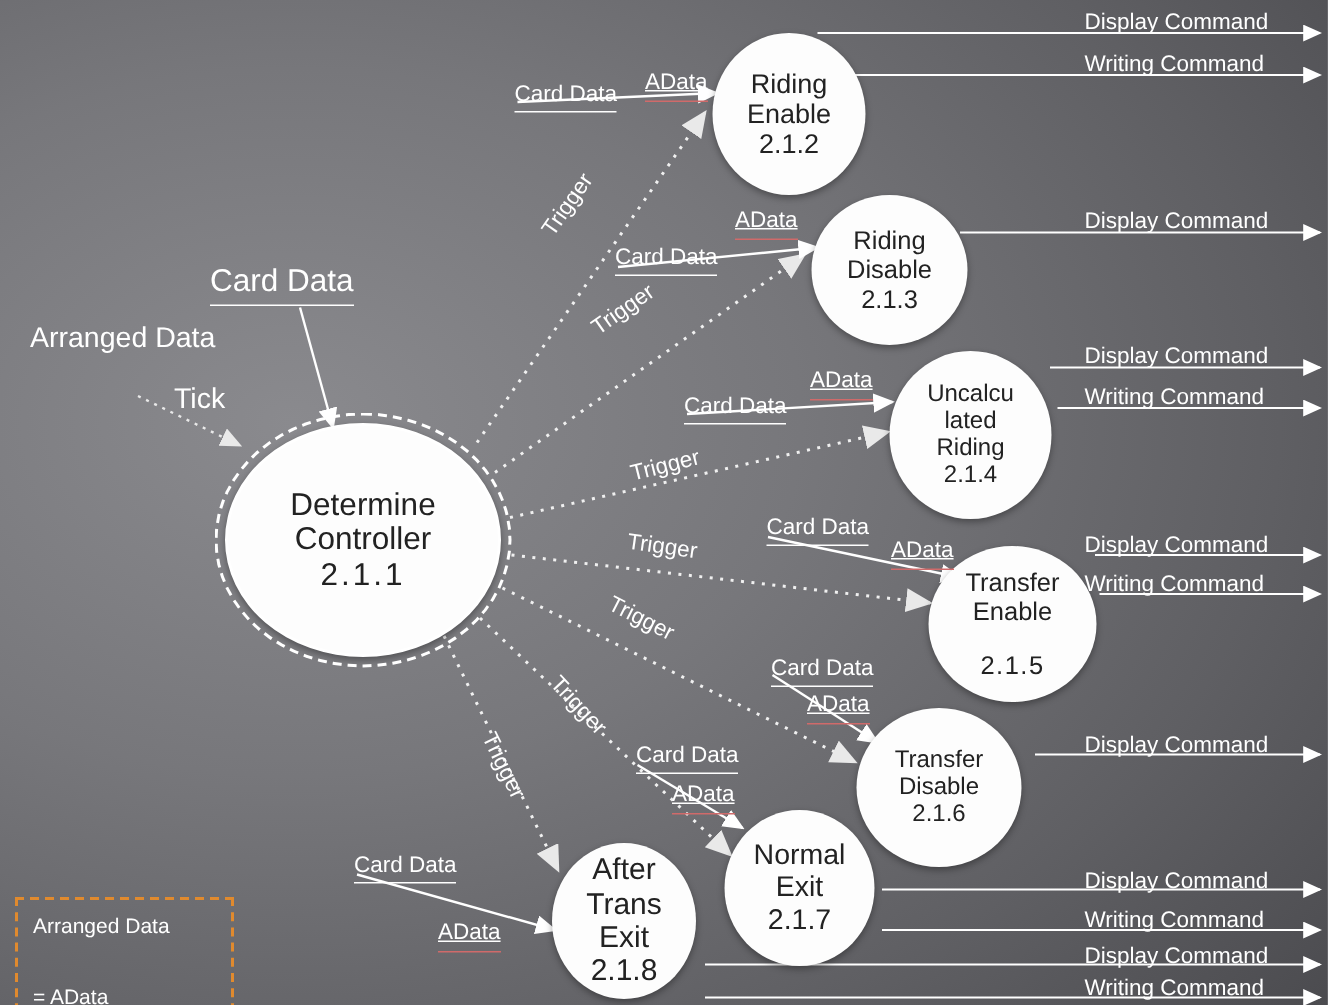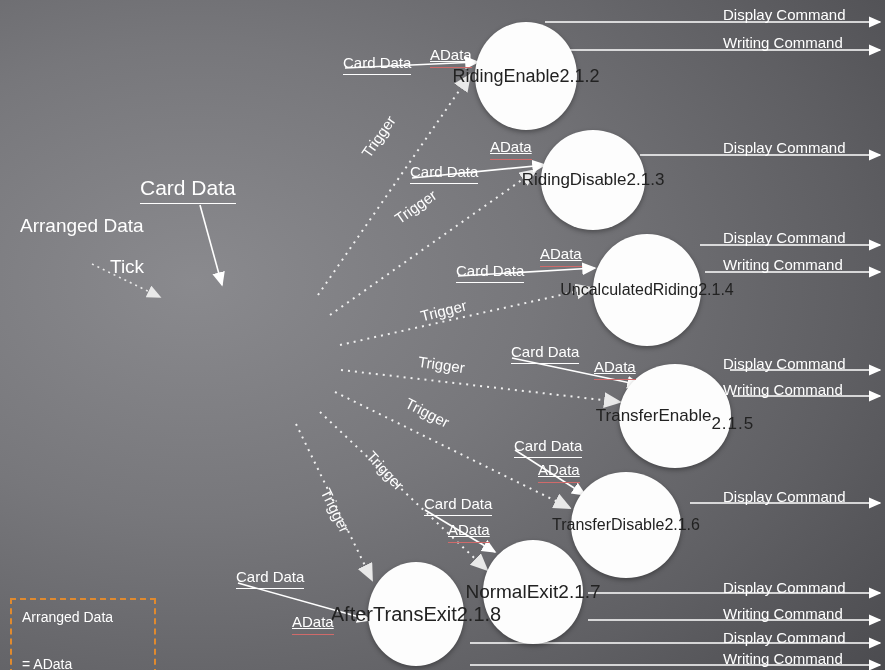--- a/index.html
+++ b/index.html
@@ -10,21 +10,21 @@
   }
   #stage{
     position:relative;width:885px;height:670px;
     background:
       radial-gradient(ellipse 120% 110% at 22% 42%, #8a8a8e 0%, #77777b 32%, #5f5f63 62%, #4a4a4e 85%, #3f3f43 100%);
   }
   svg#wires{position:absolute;left:0;top:0;width:885px;height:670px;}
   .node{
     position:absolute;border-radius:50%;
     background:#fdfdfd;color:#222;
-    display:flex;flex-direction:row;align-items:center;justify-content:center;
+    display:flex;flex-direction:column;align-items:center;justify-content:center;
     text-align:center;line-height:1.12;
     box-shadow:0 2px 5px rgba(0,0,0,.35);
   }
   .node span{display:block;}
   .node.main{
     border:2px solid #fff;
     outline:2px dashed #fff;outline-offset:5px;
   }
   .lbl{position:absolute;color:#fff;white-space:nowrap;}
   .lbl.u{border-bottom:1px solid #fff;padding-bottom:3px;}
@@ -76,20 +76,25 @@
     <path d="M705,272 L880,272" stroke="#ffffff" stroke-width="1.4" fill="none" marker-end="url(#ah)"></path>
     <path d="M730,370 L880,370" stroke="#ffffff" stroke-width="1.4" fill="none" marker-end="url(#ah)"></path>
     <path d="M733,396 L880,396" stroke="#ffffff" stroke-width="1.4" fill="none" marker-end="url(#ah)"></path>
     <path d="M690,503 L880,503" stroke="#ffffff" stroke-width="1.4" fill="none" marker-end="url(#ah)"></path>
     <path d="M588,593 L880,593" stroke="#ffffff" stroke-width="1.4" fill="none" marker-end="url(#ah)"></path>
     <path d="M588,620 L880,620" stroke="#ffffff" stroke-width="1.4" fill="none" marker-end="url(#ah)"></path>
     <path d="M470,643 L880,643" stroke="#ffffff" stroke-width="1.4" fill="none" marker-end="url(#ah)"></path>
     <path d="M470,665 L880,665" stroke="#ffffff" stroke-width="1.4" fill="none" marker-end="url(#ah)"></path>
   </svg>
 
+  <div class="node main" style="left:150px;top:282px;width:180px;height:152px;font-size:21px;">
+    <span>Determine</span>
+    <span>Controller</span>
+    <span style="letter-spacing:2px;">2.1.1</span>
+  </div>
 
   <div class="node" style="left:475px;top:22px;width:102px;height:108px;font-size:18px;">
     <span>Riding</span>
     <span>Enable</span>
     <span>2.1.2</span>
   </div>
 
   <div class="node" style="left:541px;top:130px;width:104px;height:100px;font-size:17px;">
     <span>Riding</span>
     <span>Disable</span>
@@ -123,21 +128,21 @@
 
   <div class="node" style="left:368px;top:562px;width:96px;height:104px;font-size:20px;">
     <span>After</span>
     <span>Trans</span>
     <span>Exit</span>
     <span>2.1.8</span>
   </div>
 
   <div class="lbl u" style="left:140px;top:176px;font-size:21px;">Card Data</div>
   <div class="lbl" style="left:20px;top:215px;font-size:19px;">Arranged Data</div>
-  <div class="lbl" style="left:110px;top:256px;font-size:19px;">Tick</div>
+  <div class="lbl" style="left:116px;top:256px;font-size:19px;">Tick</div>
 
   <div class="lbl" style="left:355px;top:128px;font-size:15px;transform:rotate(-55deg);">Trigger</div>
   <div class="lbl" style="left:392px;top:198px;font-size:15px;transform:rotate(-35deg);">Trigger</div>
   <div class="lbl" style="left:420px;top:302px;font-size:15px;transform:rotate(-14deg);">Trigger</div>
   <div class="lbl" style="left:418px;top:356px;font-size:15px;transform:rotate(8deg);">Trigger</div>
   <div class="lbl" style="left:404px;top:404px;font-size:15px;transform:rotate(27deg);">Trigger</div>
   <div class="lbl" style="left:362px;top:462px;font-size:15px;transform:rotate(47deg);">Trigger</div>
   <div class="lbl" style="left:312px;top:502px;font-size:15px;transform:rotate(64deg);">Trigger</div>
 
   <div class="lbl u" style="left:343px;top:54px;font-size:15px;">Card Data</div>

